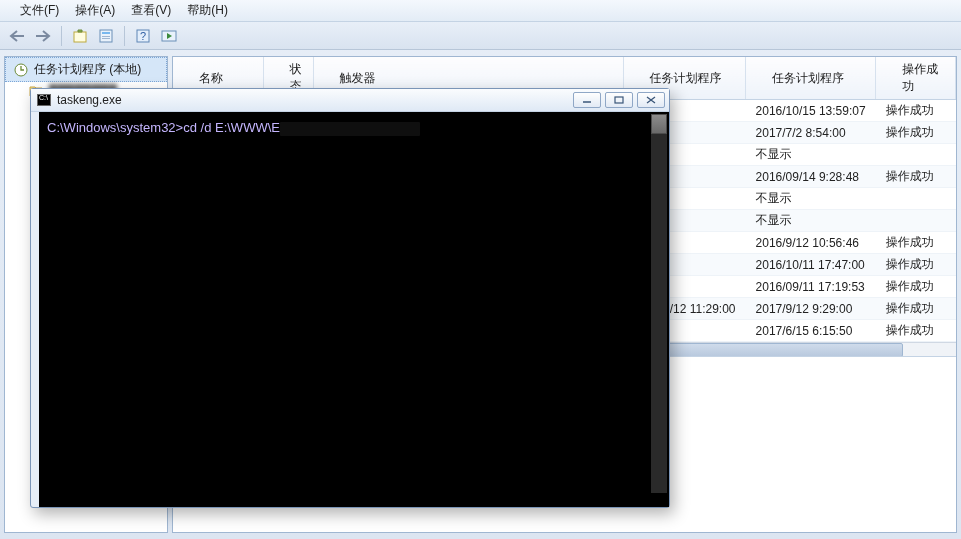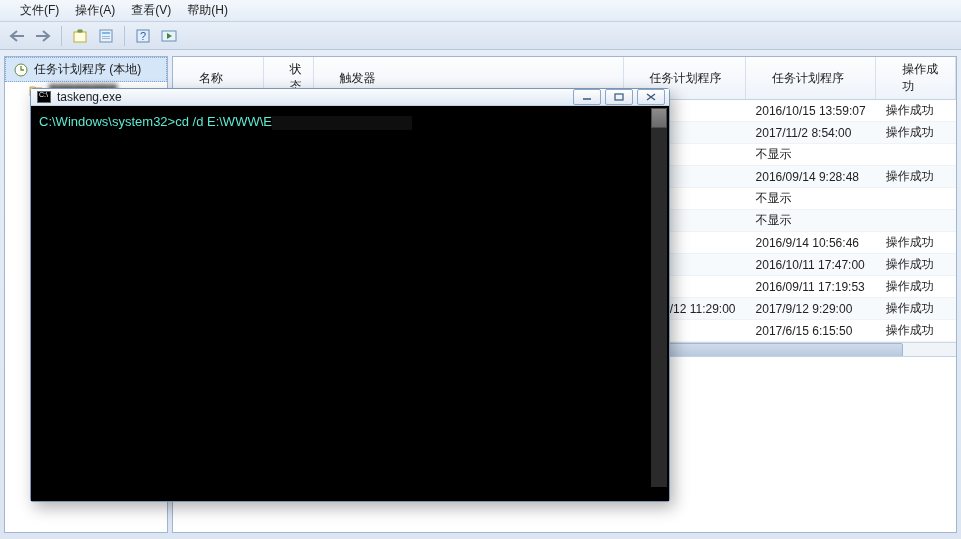--- a/index.html
+++ b/index.html
@@ -21,26 +21,26 @@
     .table { width: 100%; border-collapse: collapse; font-size: 12px; }
     .table th { text-align: left; font-weight: normal; color: #1a1a1a; padding: 4px 10px 4px 26px; border-right: 1px solid #d6e1ee; border-bottom: 1px solid #c4d3e4; background: linear-gradient(#fdfdfe, #eef3fa); height: 22px; }
     .table td { padding: 2px 10px; border-bottom: 1px solid #eef3f8; color: #222; height: 22px; white-space: nowrap; }
     .blurred { filter: blur(2px); color: #555; }
     .scroll-stub { height: 14px; background: #f0f3f7; border-top: 1px solid #d0d8e3; }
     .sc-thumb { height: 14px; width: 260px; background: linear-gradient(#cfdbeb, #b9c9de); border: 1px solid #9fb6d1; border-radius: 2px; margin-left: 470px; }
     .lower-pane { flex: 1; border-top: 1px solid #c4d3e4; padding: 82px 10px 10px; color: #333; background: #fff; overflow: hidden; white-space: nowrap; }
 
     
     .console-window { position: absolute; left: 30px; top: 88px; width: 640px; background: #e7eef7; border: 1px solid #7b95b7; box-shadow: 4px 6px 16px rgba(0,0,0,.3); border-radius: 3px; }
-    .cw-titlebar { height: 17px; display: flex; align-items: center; padding: 0 4px 0 6px; background: linear-gradient(#fafcfe, #dfe9f5); border-bottom: 1px solid #c4d3e4; }
+    .cw-titlebar { height: 23px; display: flex; align-items: center; padding: 0 4px 0 6px; background: linear-gradient(#fafcfe, #dfe9f5); border-bottom: 1px solid #c4d3e4; }
     .cw-title { flex: 1; font-size: 12px; color: #222; display: flex; align-items: center; gap: 6px; }
     .cw-ico { width: 14px; height: 12px; background: #000; border: 1px solid #666; display: inline-flex; align-items: flex-start; justify-content: flex-start; color: #fff; font-size: 7px; line-height: 6px; padding-left: 1px; }
     .cw-btns { display: flex; gap: 4px; }
     .cw-btn { width: 28px; height: 16px; border: 1px solid #8fa7c6; border-radius: 2px; background: linear-gradient(#fefefe, #e2eaf5); display: flex; align-items: center; justify-content: center; font-size: 10px; color: #3a5679; }
-    .console-body { padding: 6px 8px 6px 8px; background: #000; color: #5eead4; font-family: "Consolas", "Courier New", monospace; font-size: 13px; line-height: 20px; min-height: 395px; position: relative; }
+    .console-body { padding: 6px 8px 6px 8px; background: #000; color: #c4b5fd; font-family: "Consolas", "Courier New", monospace; font-size: 13px; line-height: 20px; min-height: 395px; position: relative; margin-left: 8px; }
     .console-body .line { white-space: pre; }
     .redact { display: inline-block; vertical-align: middle; height: 14px; background: #0f0f0f; border-radius: 1px; }
     .console-scroll { position: absolute; right: 2px; top: 2px; bottom: 14px; width: 16px; background: #2a2a2a; }
     .cs-thumb { position: absolute; top: 0; height: 20px; left: 0; right: 0; background: linear-gradient(#8c8c8c, #6a6a6a); border: 1px solid #4d4d4d; }
   </style>
 </head>
 <body>
 
 <div class="menubar">
   <span>文件(F)</span>
@@ -126,21 +126,21 @@
             <td class="blurred">███████████</td>
             <td></td>
             <td>2016/10/15 13:59:07</td>
             <td>操作成功</td>
           </tr>
           <tr style="background: rgb(247, 250, 253);">
             <td class="blurred">████</td>
             <td class="blurred">██</td>
             <td class="blurred">███████████</td>
             <td></td>
-            <td>2017/11/2 8:54:00</td>
+            <td>2017/7/2 8:54:00</td>
             <td>操作成功</td>
           </tr>
           <tr>
             <td class="blurred">████</td>
             <td class="blurred">██</td>
             <td class="blurred">███████████</td>
             <td></td>
             <td>不显示</td>
             <td></td>
           </tr>
@@ -166,21 +166,21 @@
             <td class="blurred">███████████</td>
             <td></td>
             <td>不显示</td>
             <td></td>
           </tr>
           <tr>
             <td class="blurred">████</td>
             <td class="blurred">██</td>
             <td class="blurred">███████████</td>
             <td></td>
-            <td>2016/9/14 10:56:46</td>
+            <td>2016/9/12 10:56:46</td>
             <td>操作成功</td>
           </tr>
           <tr style="background: rgb(247, 250, 253);">
             <td class="blurred">████</td>
             <td class="blurred">██</td>
             <td class="blurred">███████████</td>
             <td></td>
             <td>2016/10/11 17:47:00</td>
             <td>操作成功</td>
           </tr>

